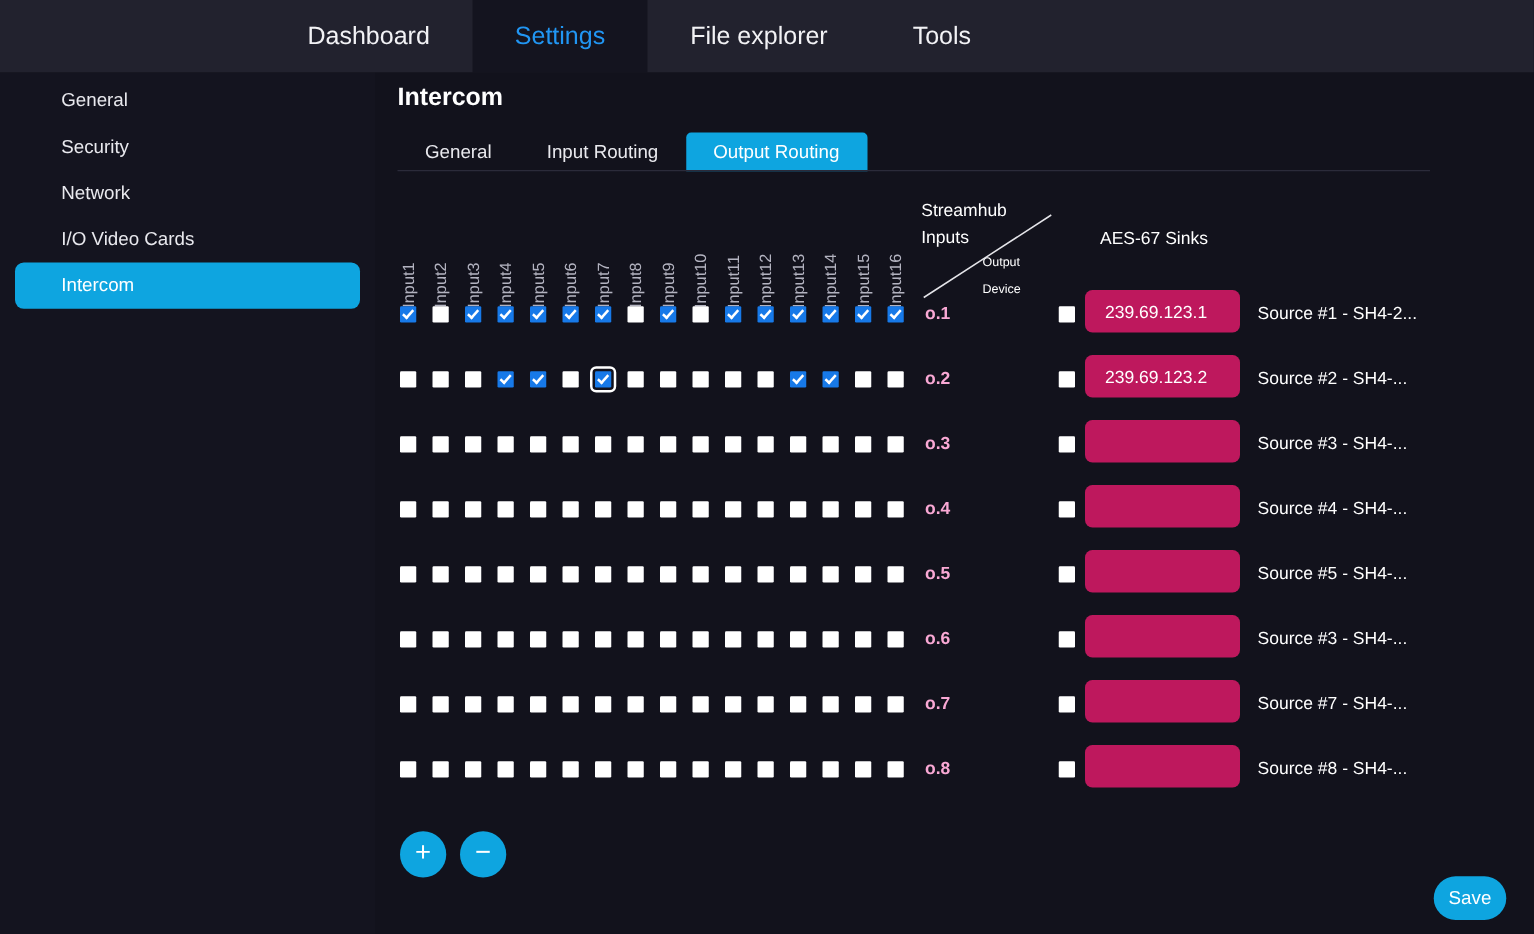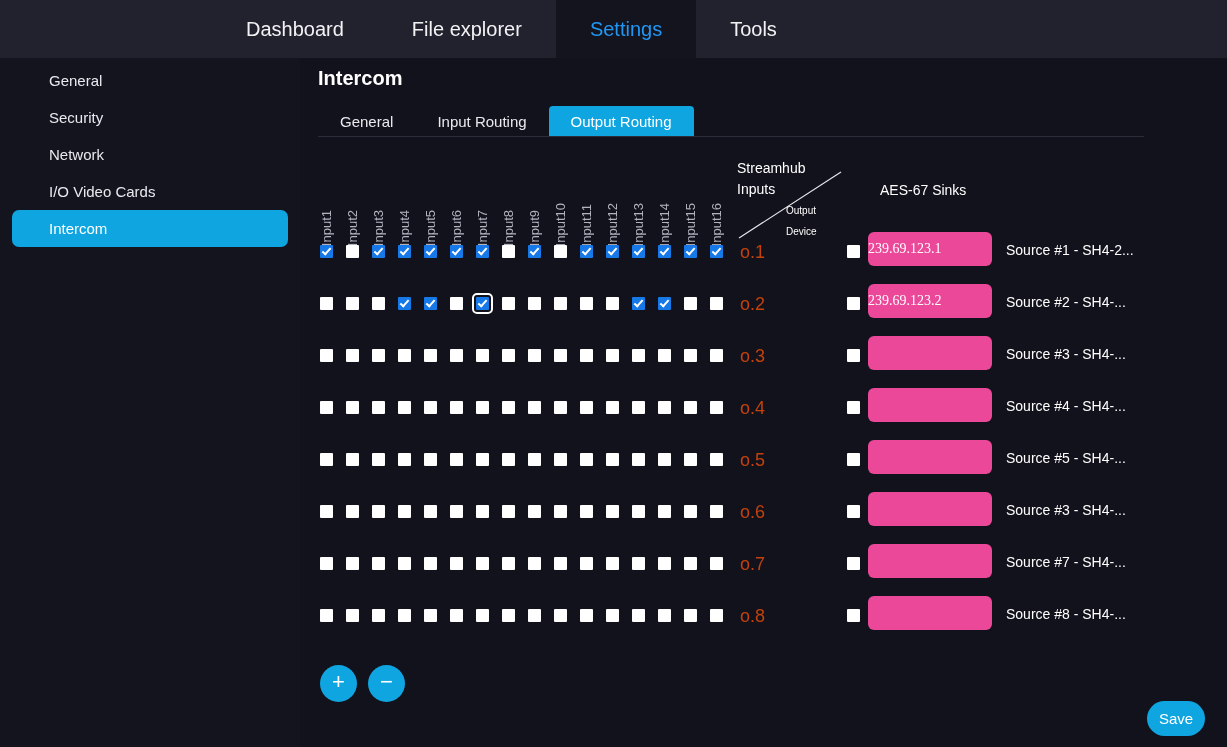--- a/index.html
+++ b/index.html
@@ -131,31 +131,31 @@
     left: 4px; top: 1px;
     width: 3px; height: 7px;
     border: solid #ffffff;
     border-width: 0 2px 2px 0;
     transform: rotate(42deg);
   }
   .cb.focused { outline: 2px solid #ffffff; outline-offset: 2px; }
 
   .rowlabel {
     position: absolute; left: 440px; top: 3px;
-    font-size: 18px; color: #c2410c;
+    font-size: 14px; color: #f9a8d4; font-weight: bold;
   }
   .aes-cb { left: 547px; }
   .ipfield {
     position: absolute; left: 568px; top: -7px;
     width: 124px; height: 34px;
-    background: #ec4899;
+    background: #be185d;
     border: none; border-radius: 6px;
     color: #ffffff; font-size: 14px;
-    font-family: Liberation Serif, serif;
-    padding: 0 0;
+    font-family: Liberation Sans, sans-serif;
+    padding: 0 16px;
   }
   .ipfield::placeholder { color: #33333f; }
   .srclabel {
     position: absolute; left: 706px; top: 3px;
     font-size: 14px; color: #ffffff; white-space: nowrap;
   }
 
   
   .round-btn {
     position: absolute;
@@ -180,22 +180,22 @@
     width: 58px; height: 35px;
     font-size: 15px; cursor: pointer;
     font-family: "Liberation Sans", sans-serif;
   }
 </style>
 </head>
 <body>
 
 <div class="topnav" id="topnav">
     <div class="topnav-item">Dashboard</div>
+    <div class="topnav-item active">Settings</div>
     <div class="topnav-item">File explorer</div>
-    <div class="topnav-item active">Settings</div>
     <div class="topnav-item">Tools</div>
   </div>
 
 <div class="sidebar" id="sidebar">
     <div class="side-item" style="margin-top: 0px;">General</div>
     <div class="side-item" style="margin-top: 0px;">Security</div>
     <div class="side-item" style="margin-top: 0px;">Network</div>
     <div class="side-item" style="margin-top: 0px;">I/O Video Cards</div>
     <div class="side-item active" style="margin-top: 0px;">Intercom</div>
   </div>

